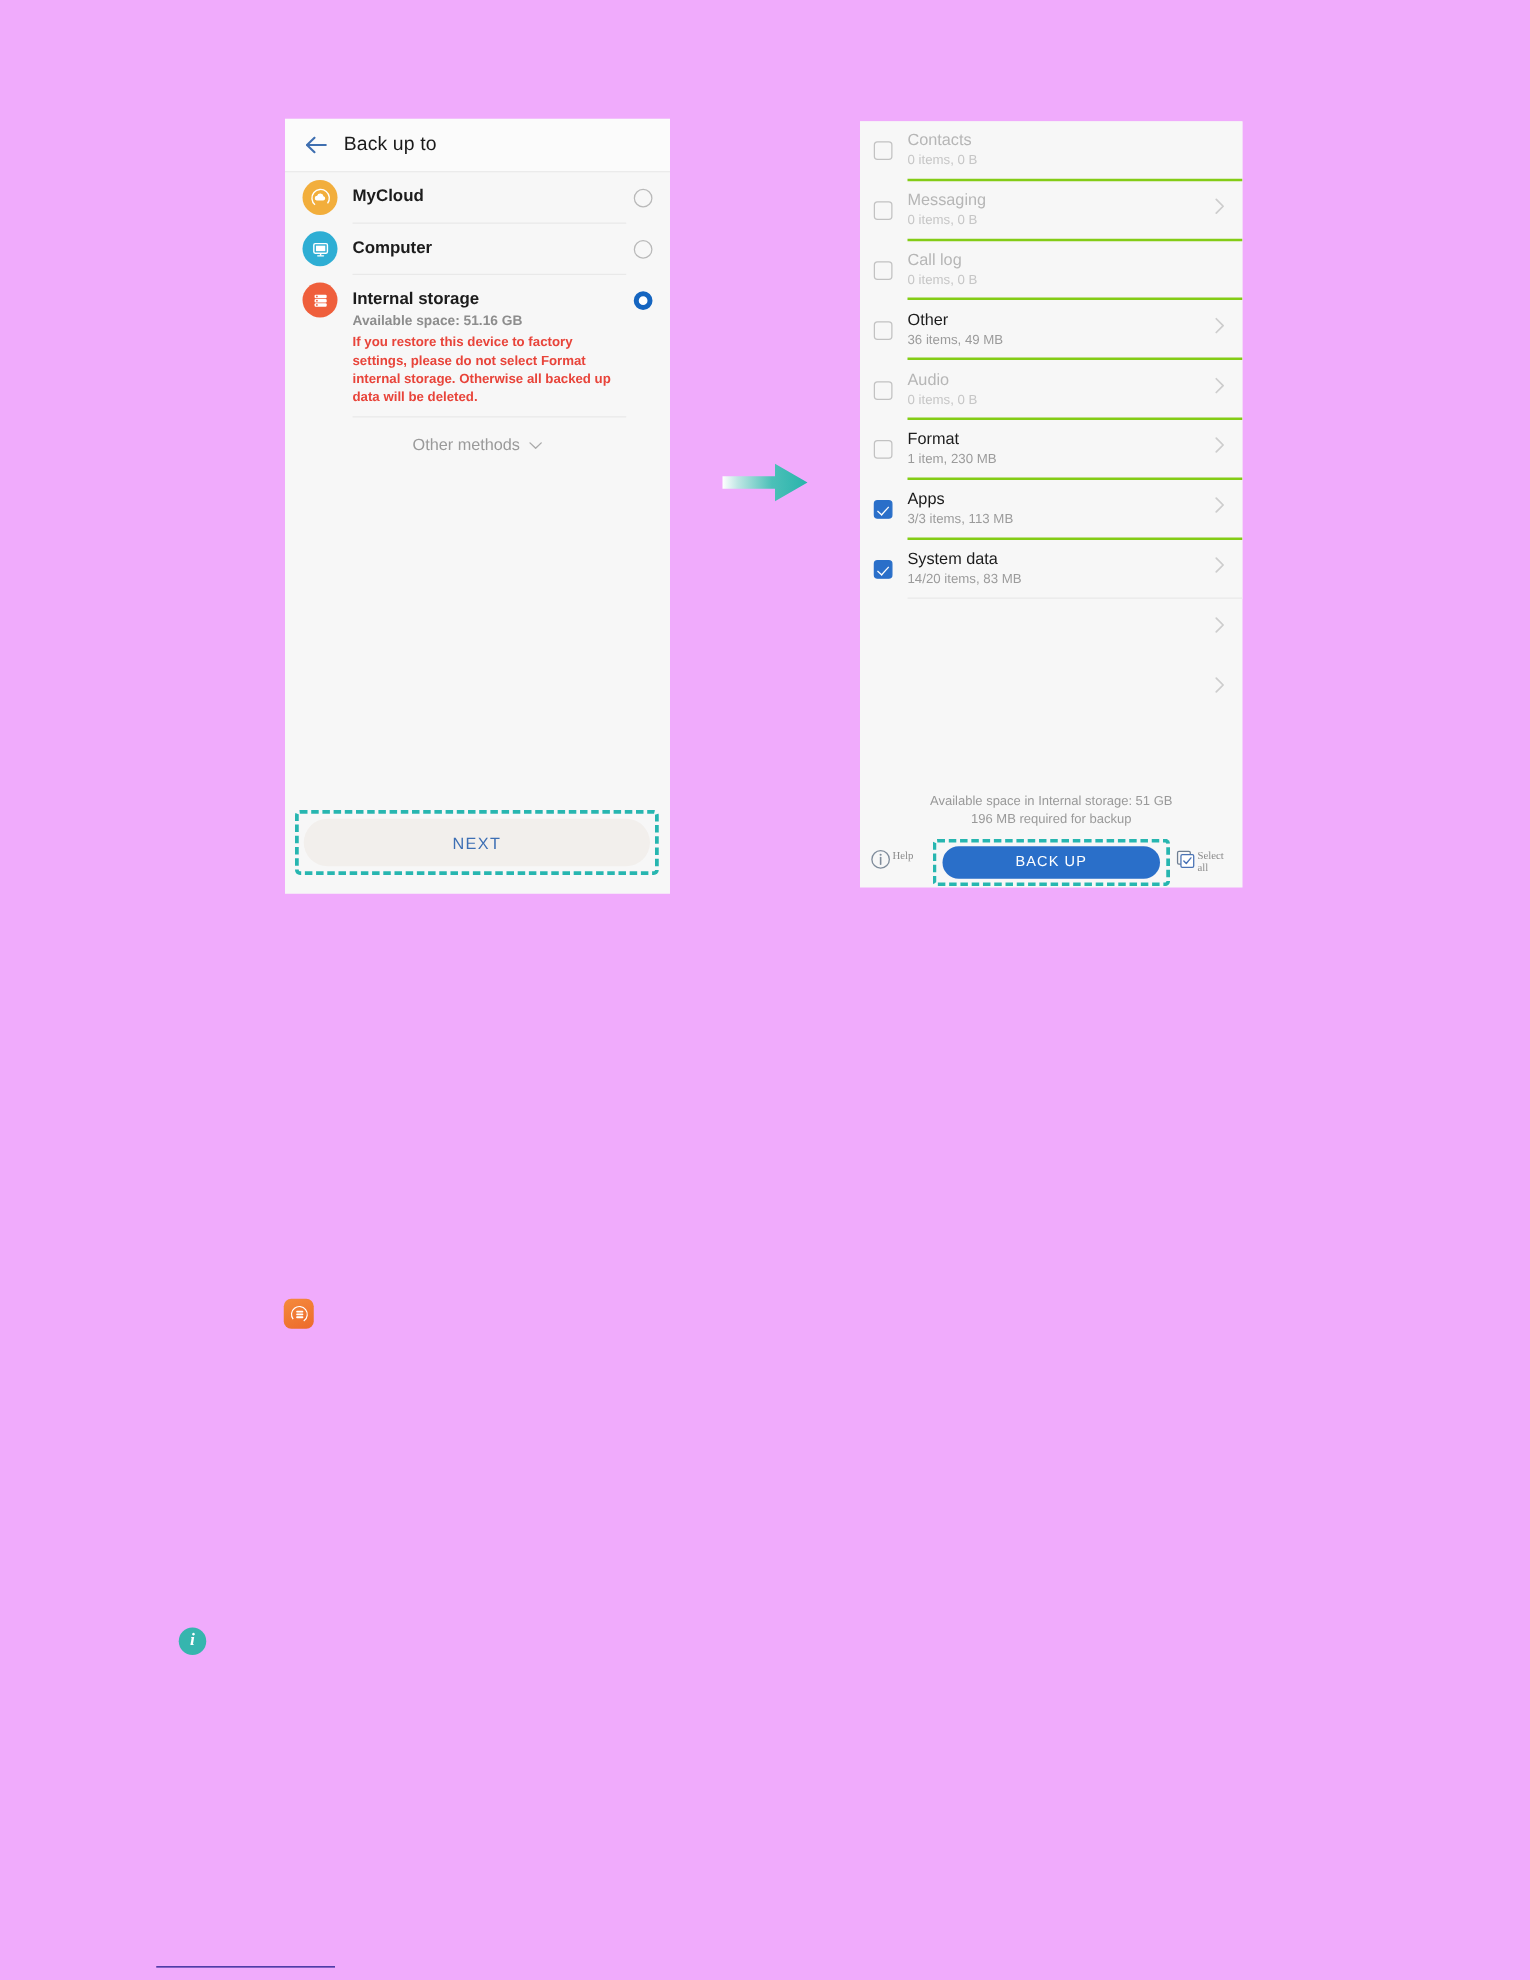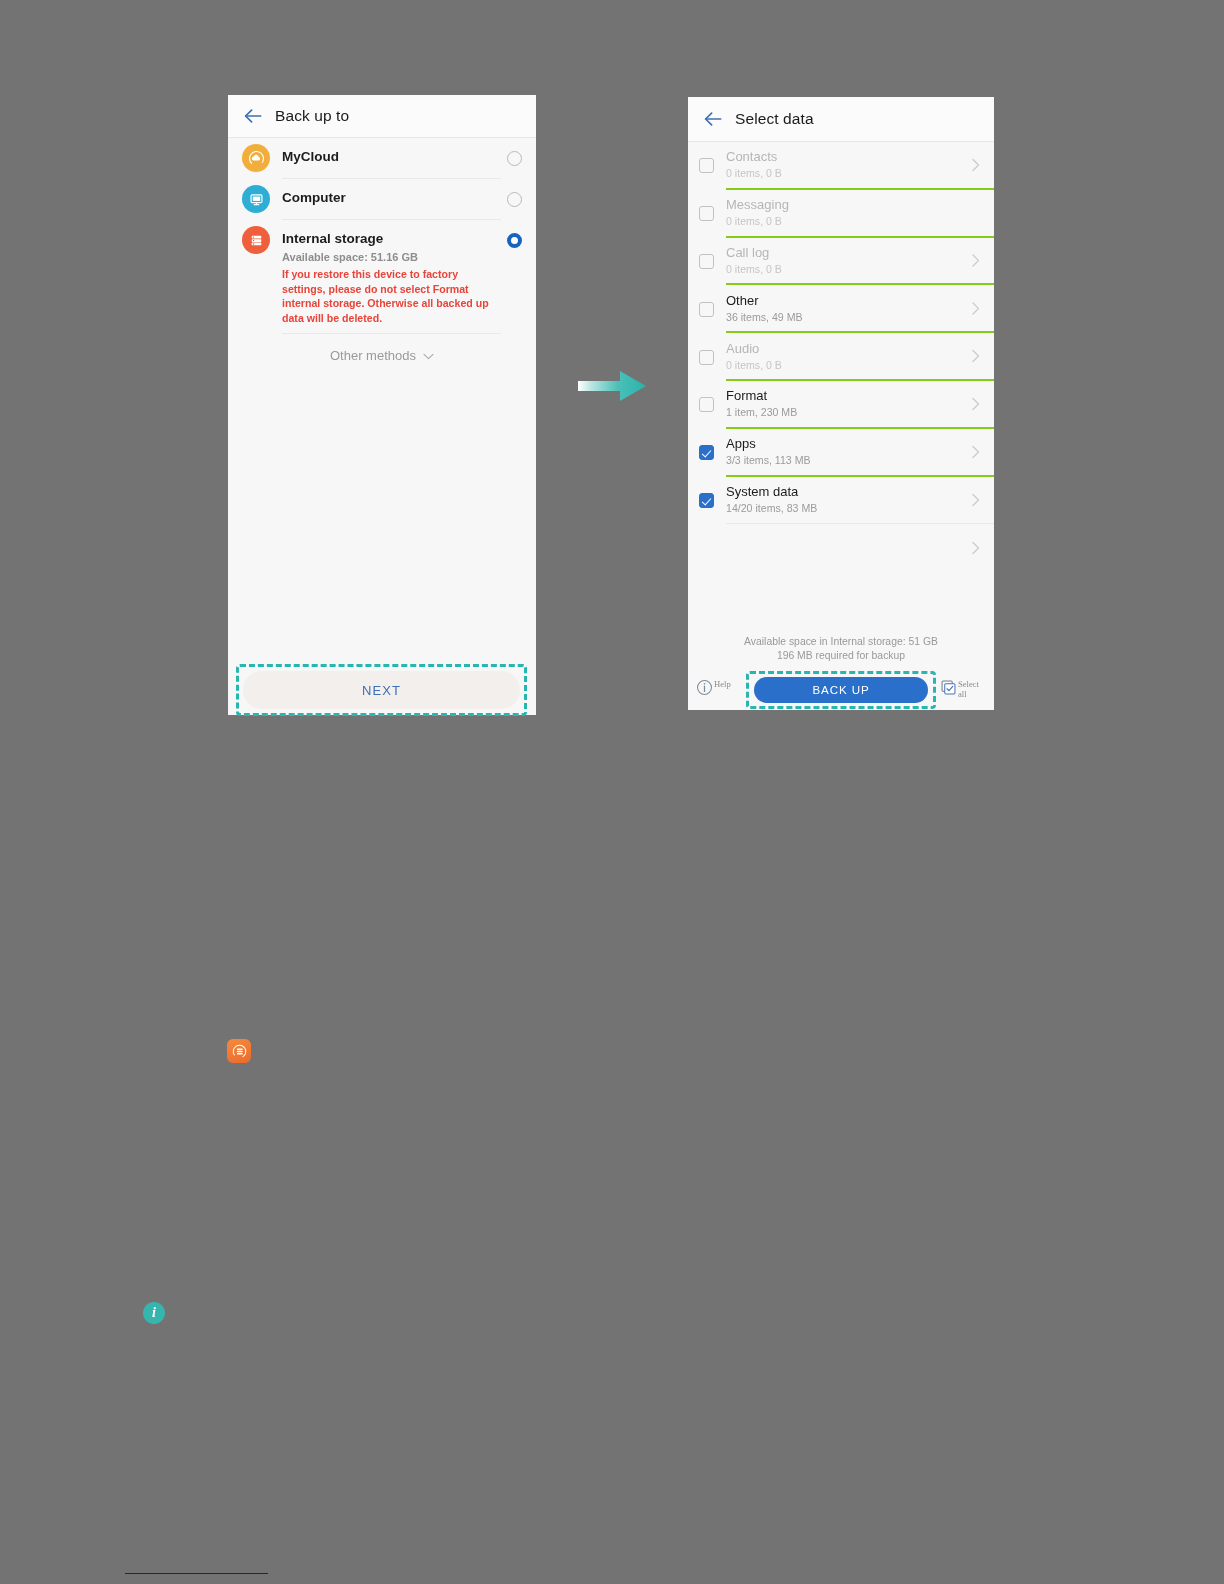--- a/index.html
+++ b/index.html
@@ -7,21 +7,21 @@
     width: 1224px;
     height: 1584px;
     background: #ffffff;
     font-family: "Liberation Sans", sans-serif;
     overflow: hidden;
   }
   .page {
     position: relative;
     width: 1224px;
     height: 1584px;
-    background: #737373;
+    background: #f0abfc;
   }
 
   
   .phone {
     position: absolute;
     background: #f7f7f7;
     overflow: hidden;
   }
   #phone-left  { left: 228px; top: 95px;  width: 308px; height: 620px; }
   #phone-right { left: 688px; top: 97px;  width: 306px; height: 613px; }
@@ -111,21 +111,21 @@
     padding: 14px 0 0 0;
     display: flex;
     align-items: center;
     justify-content: center;
     gap: 7px;
   }
 
   
   .next-wrap {
     position: absolute;
-    left: 236px; top: 664px;
+    left: 236px; top: 648px;
     width: 291px; height: 52px;
     border: 3.5px dashed #27b6b0;
     border-radius: 4px;
     display: flex; align-items: center; justify-content: center;
   }
   .next-btn {
     width: 277px; height: 38px;
     background: #f2efec;
     border: none;
     border-radius: 19px;
@@ -358,29 +358,20 @@
           <stop offset="58%" stop-color="#4cc0b8"></stop>
           <stop offset="100%" stop-color="#29b3ab"></stop>
         </linearGradient>
       </defs>
       <path d="M2 15 L44 15 L44 5 L70 20 L44 35 L44 25 L2 25 Z" fill="url(#arrGrad)"></path>
     </svg>
   </div>
 
   <div class="phone" id="phone-right" data-name="phone-screen-select-data">
 
-    <div class="appbar" data-name="right-app-bar">
-      <div class="back" data-name="back-arrow-icon">
-        <svg width="18" height="14" viewBox="0 0 18 14">
-          <path d="M7.6 1.2 L1.6 7 L7.6 12.8" fill="none" stroke="#3f6fb0" stroke-width="1.7" stroke-linecap="round" stroke-linejoin="round"></path>
-          <line x1="1.9" y1="7" x2="16.6" y2="7" stroke="#3f6fb0" stroke-width="1.7" stroke-linecap="round"></line>
-        </svg>
-      </div>
-      <div class="title" data-name="page-title">Select data</div>
-    </div>
 
     <div class="data-list" data-name="data-category-list">
 
       <div class="data-row dim" data-name="data-row-contacts">
         <div class="cbox" data-name="checkbox-contacts"></div>
         <div class="data-body" data-name="data-body-contacts">
           <div class="data-name-txt" data-name="data-label">Contacts</div>
           <div class="data-sub" data-name="data-sublabel">0 items, 0 B</div>
 
         </div>

